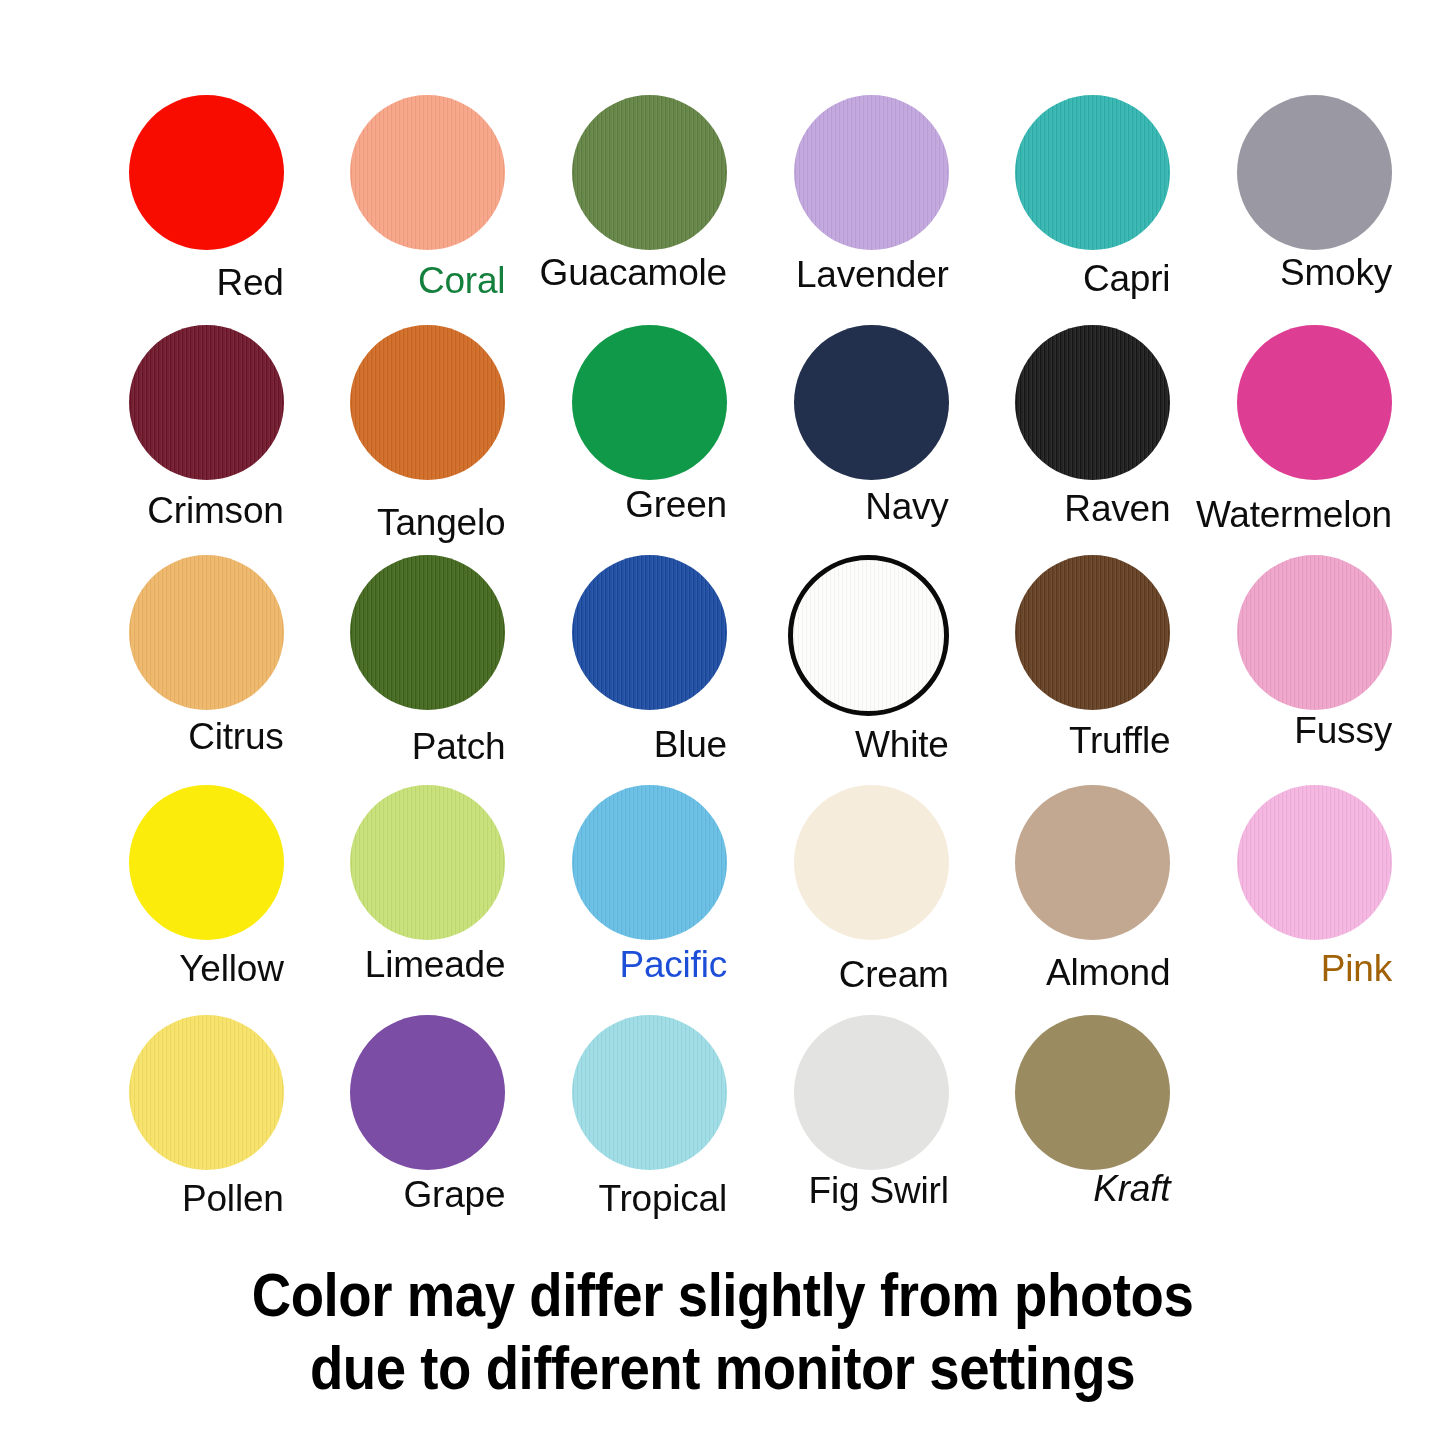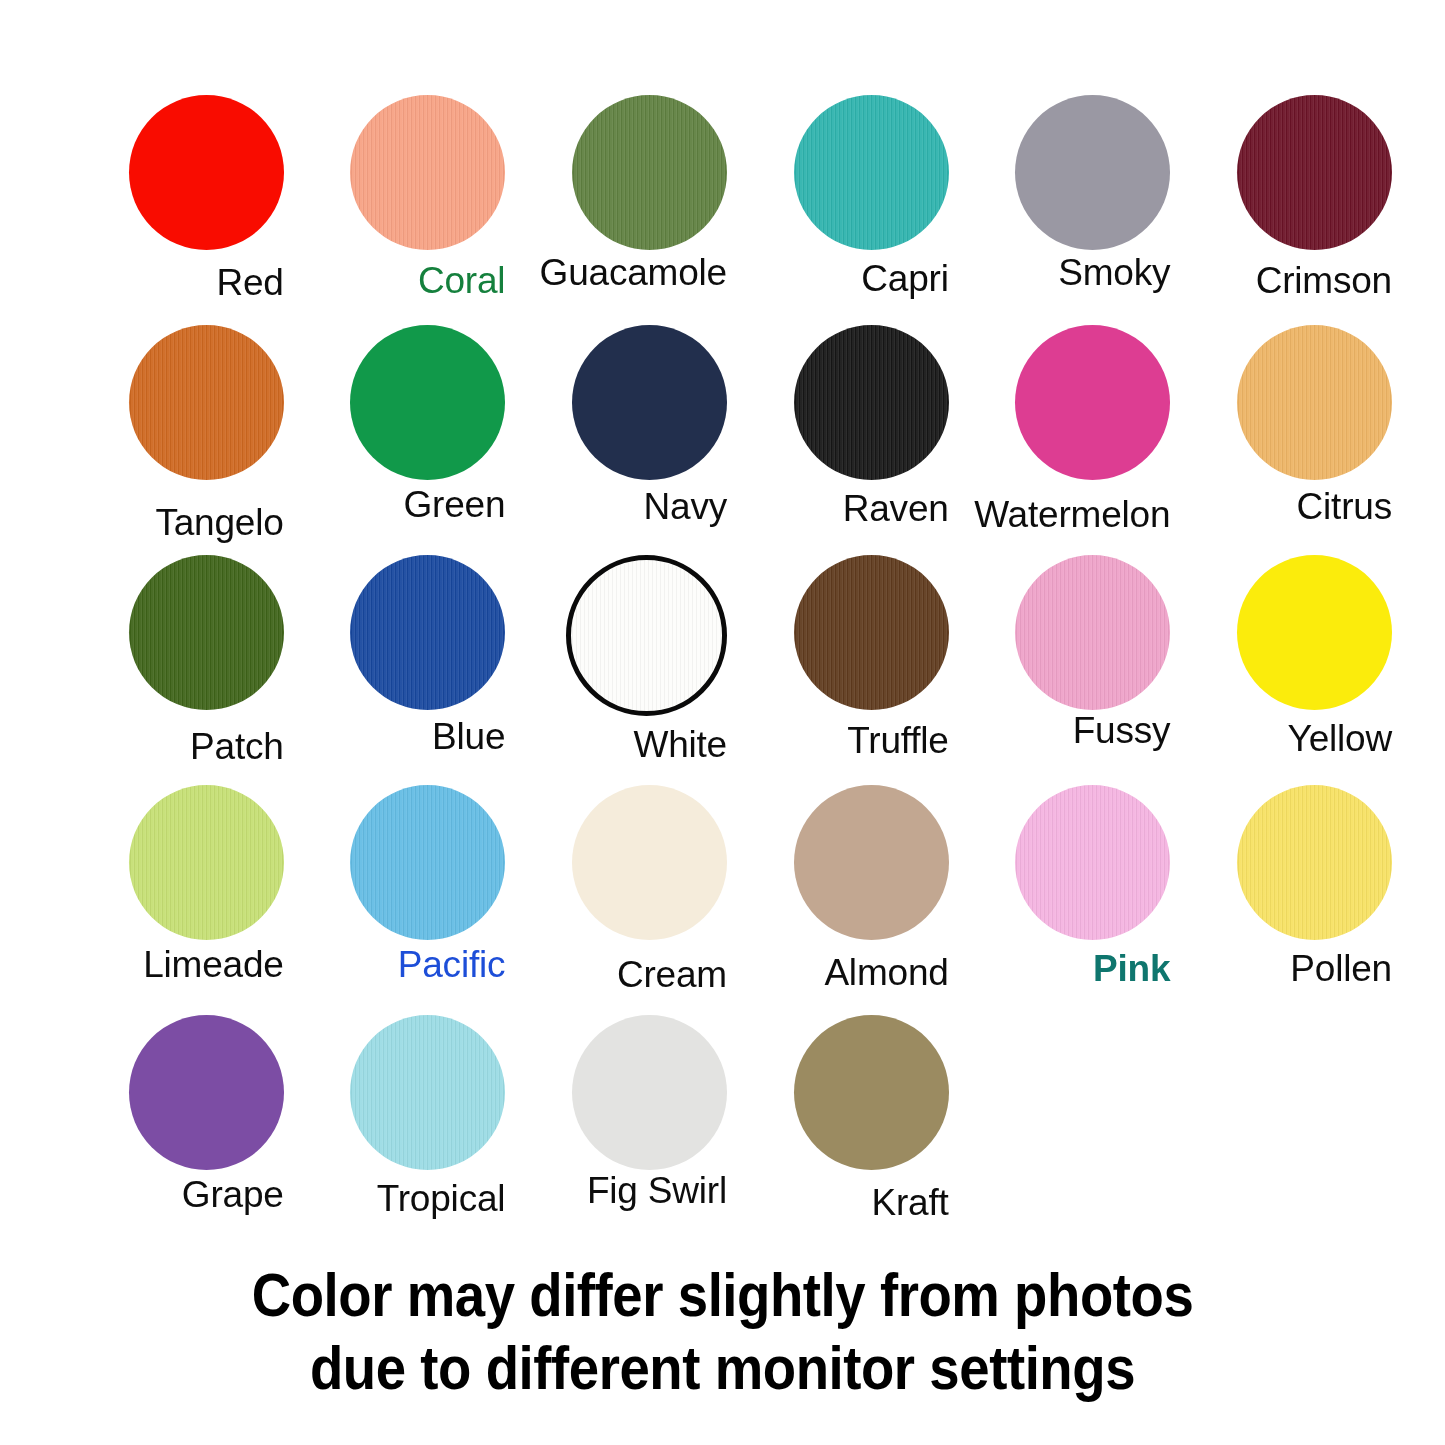--- a/index.html
+++ b/index.html
@@ -115,20 +115,24 @@
       </div>
       <div class="swatch-cell">
         <div class="swatch-dot tex" style="background: rgb(247, 161, 131);"></div>
         <div class="swatch-label" style="margin-top: 12px; font-size: 37px; color: #15803d;">Coral</div>
       </div>
       <div class="swatch-cell">
         <div class="swatch-dot tex" style="background: rgb(95, 128, 64);"></div>
         <div class="swatch-label" style="margin-top: 4px; font-size: 37px; color: rgb(13, 13, 13);">Guacamole</div>
       </div>
       <div class="swatch-cell">
+        <div class="swatch-dot tex" style="background: rgb(191, 163, 220);"></div>
+        <div class="swatch-label" style="margin-top: 6px; font-size: 37px; color: rgb(13, 13, 13);">Lavender</div>
+      </div>
+      <div class="swatch-cell">
         <div class="swatch-dot tex" style="background: rgb(46, 179, 173);"></div>
         <div class="swatch-label" style="margin-top: 10px; font-size: 37px; color: rgb(13, 13, 13);">Capri</div>
       </div>
       <div class="swatch-cell">
         <div class="swatch-dot" style="background: rgb(154, 152, 163);"></div>
         <div class="swatch-label" style="margin-top: 4px; font-size: 37px; color: rgb(13, 13, 13);">Smoky</div>
       </div>
       <div class="swatch-cell">
         <div class="swatch-dot tex" style="background: rgb(107, 18, 38);"></div>
         <div class="swatch-label" style="margin-top: 12px; font-size: 37px; color: rgb(13, 13, 13);">Crimson</div>
@@ -156,21 +160,21 @@
       <div class="swatch-cell">
         <div class="swatch-dot tex" style="background: rgb(237, 180, 100);"></div>
         <div class="swatch-label" style="margin-top: 8px; font-size: 37px; color: rgb(13, 13, 13);">Citrus</div>
       </div>
       <div class="swatch-cell">
         <div class="swatch-dot tex" style="background: rgb(62, 99, 24);"></div>
         <div class="swatch-label" style="margin-top: 18px; font-size: 37px; color: rgb(13, 13, 13);">Patch</div>
       </div>
       <div class="swatch-cell">
         <div class="swatch-dot tex" style="background: rgb(23, 71, 158);"></div>
-        <div class="swatch-label" style="margin-top: 8px; font-size: 37px; color: rgb(13, 13, 13);">Blue</div>
+        <div class="swatch-label" style="margin-top: 16px; font-size: 37px; color: rgb(13, 13, 13);">Blue</div>
       </div>
       <div class="swatch-cell">
         <div class="swatch-dot tex outlined" style="background: rgb(253, 253, 251);"></div>
         <div class="swatch-label" style="margin-top: 10px; font-size: 37px; color: rgb(13, 13, 13);">White</div>
       </div>
       <div class="swatch-cell">
         <div class="swatch-dot tex" style="background: rgb(95, 58, 29);"></div>
         <div class="swatch-label" style="margin-top: 12px; font-size: 37px; color: rgb(13, 13, 13);">Truffle</div>
       </div>
       <div class="swatch-cell">
@@ -192,41 +196,41 @@
       <div class="swatch-cell">
         <div class="swatch-dot" style="background: rgb(245, 236, 219);"></div>
         <div class="swatch-label" style="margin-top: 16px; font-size: 37px; color: rgb(13, 13, 13);">Cream</div>
       </div>
       <div class="swatch-cell">
         <div class="swatch-dot" style="background: rgb(194, 167, 145);"></div>
         <div class="swatch-label" style="margin-top: 14px; font-size: 37px; color: rgb(13, 13, 13);">Almond</div>
       </div>
       <div class="swatch-cell">
         <div class="swatch-dot tex" style="background: rgb(244, 179, 224);"></div>
-        <div class="swatch-label" style="margin-top: 10px; font-size: 37px; color: #0f766e; font-weight: bold;">Pink</div>
+        <div class="swatch-label" style="margin-top: 10px; font-size: 37px; color: #a16207;">Pink</div>
       </div>
       <div class="swatch-cell">
         <div class="swatch-dot tex" style="background: rgb(247, 225, 98);"></div>
         <div class="swatch-label" style="margin-top: 10px; font-size: 37px; color: rgb(13, 13, 13);">Pollen</div>
       </div>
       <div class="swatch-cell">
         <div class="swatch-dot" style="background: rgb(124, 77, 164);"></div>
         <div class="swatch-label" style="margin-top: 6px; font-size: 37px; color: rgb(13, 13, 13);">Grape</div>
       </div>
       <div class="swatch-cell">
         <div class="swatch-dot tex" style="background: rgb(154, 219, 228);"></div>
         <div class="swatch-label" style="margin-top: 10px; font-size: 37px; color: rgb(13, 13, 13);">Tropical</div>
       </div>
       <div class="swatch-cell">
         <div class="swatch-dot" style="background: rgb(227, 227, 225);"></div>
         <div class="swatch-label" style="margin-top: 2px; font-size: 37px; color: rgb(13, 13, 13);">Fig Swirl</div>
       </div>
       <div class="swatch-cell">
         <div class="swatch-dot" style="background: rgb(155, 139, 97);"></div>
-        <div class="swatch-label" style="margin-top: 14px; font-size: 37px; color: rgb(13, 13, 13);">Kraft</div>
+        <div class="swatch-label" style="font-size: 37px; color: rgb(13, 13, 13); font-style: italic;">Kraft</div>
       </div>
     </div>
 
   <div id="disclaimer">
     <span class="line">Color may differ slightly from photos</span>
     <span class="line">due to different monitor settings</span>
   </div>
 
 </div>
 

